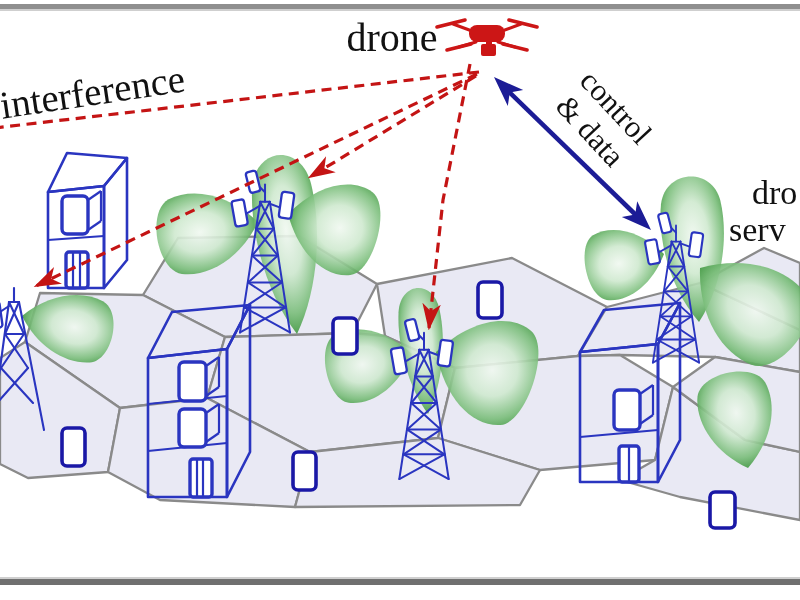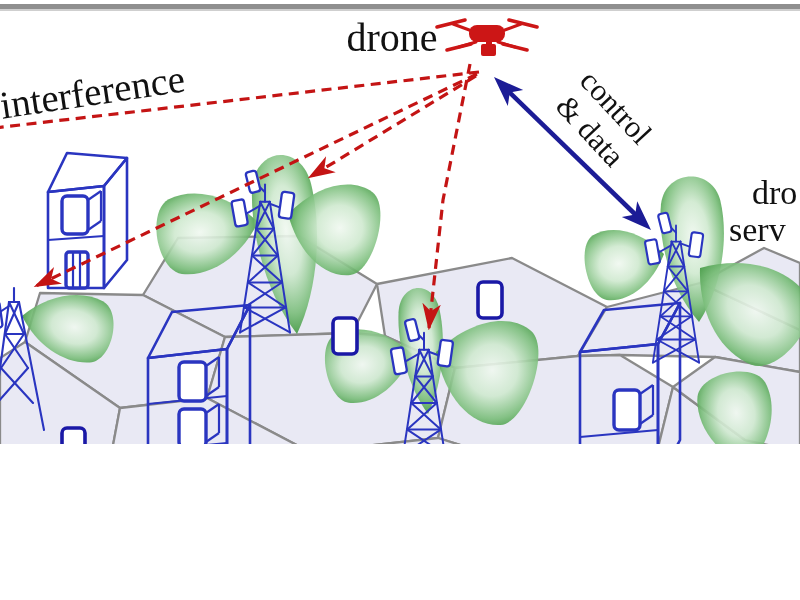--- a/index.html
+++ b/index.html
@@ -1,16 +1,16 @@
 <!DOCTYPE html>
 <html style="--drone-red: #cc1616; --interference-red: #c41414; --control-blue: #1c1c96; --structure-blue: #2a35c0; --phone-blue: #1a18a6; --beam-green-edge: #2e8c2e; --beam-green-light: #f0f8f0; --cell-fill: #e9e9f4; --cell-stroke: #8a8a8a; --frame-dark: #707070; --frame-mid: #8f8f8f; --frame-light: #cfcfcf; --label-black: #111111;"><head>
 <meta charset="utf-8">
 <style>
   html,body{margin:0;padding:0;background:#fff;}
-  #figure{position:relative;width:800px;height:444px;background:#fff;overflow:hidden;}
+  #figure{position:relative;width:800px;height:600px;background:#fff;overflow:hidden;}
   svg{display:block;}
   svg text{font-family:"Liberation Serif","DejaVu Serif",serif;fill:var(--label-black,#111);}
   .cellpoly{fill:var(--cell-fill,#e9e9f4);stroke:var(--cell-stroke,#8a8a8a);stroke-width:2.3;stroke-linejoin:round;}
   .petal{fill:url(#petalGrad);opacity:.9;}
   .tw line{stroke:var(--structure-blue,#2a35c0);stroke-width:2.1;stroke-linecap:round;}
   .panel{fill:#ffffff;stroke:var(--structure-blue,#2a35c0);stroke-width:2.4;}
   .bld polygon{fill:none;stroke:var(--structure-blue,#2a35c0);stroke-width:2.6;stroke-linejoin:round;}
   .bld line{stroke:var(--structure-blue,#2a35c0);stroke-width:2.2;}
   .win{fill:#ffffff;stroke:var(--structure-blue,#2a35c0);stroke-width:3.4;}
   .phone{fill:#ffffff;stroke:var(--phone-blue,#1a18a6);stroke-width:3.6;}

